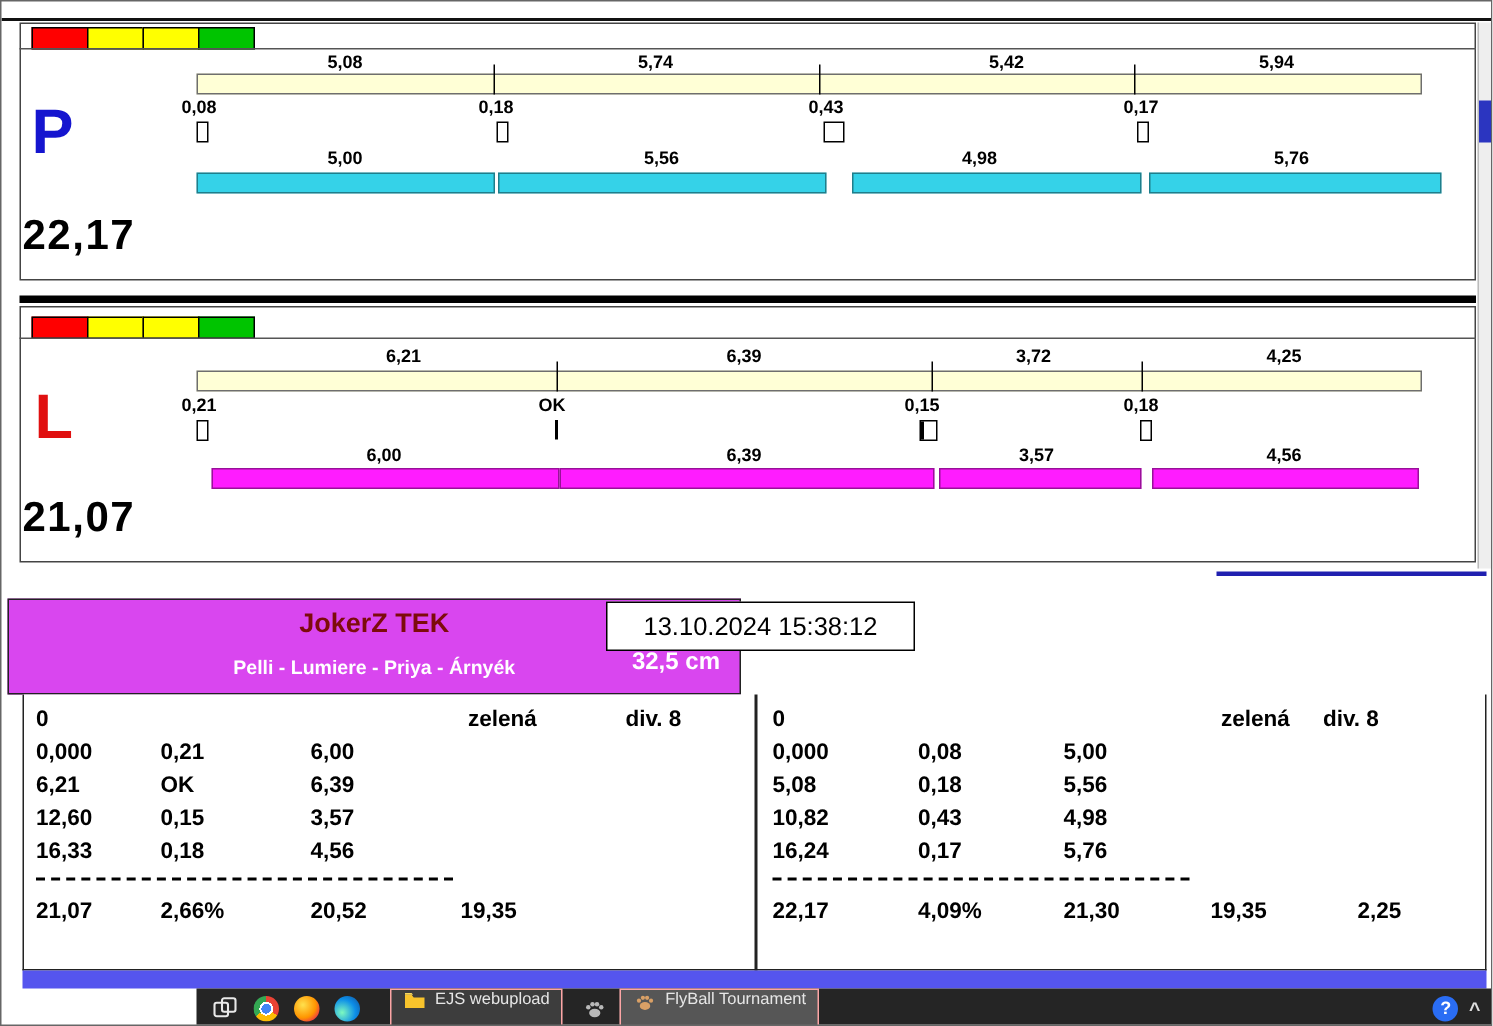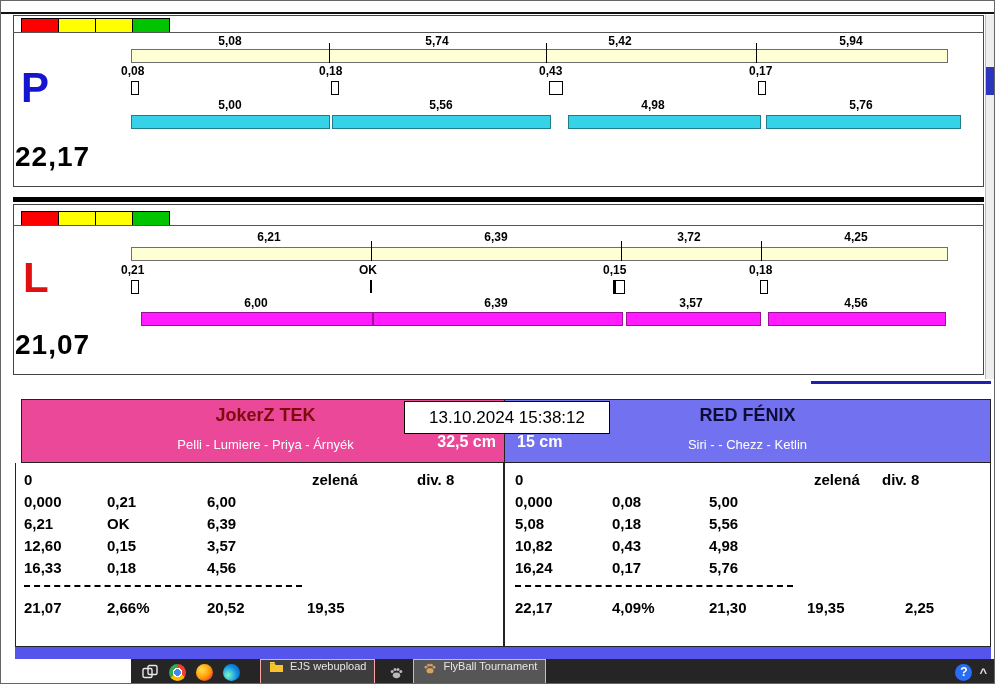--- a/index.html
+++ b/index.html
@@ -29,25 +29,25 @@
   .lane-letter{position:absolute;font-size:42px;font-weight:800;line-height:1}
   .pblue{color:#1515cf}.lred{color:#e01010}
   .total{position:absolute;font-size:28px;font-weight:800;color:#000;letter-spacing:1px}
   .sep{position:absolute;left:12px;top:196px;width:971px;height:5px;background:#000}
   .blueline{position:absolute;left:810px;top:380px;width:180px;height:3px;background:#2020b0}
   
   .scroll{position:absolute;left:984px;top:14px;width:10px;height:364px;background:#eee;border-left:1px solid #bbb}
   .thumb{position:absolute;left:985px;top:66px;width:8px;height:28px;background:#2b35c0}
   
   .hdr{position:absolute;top:398px;height:64px;border:1px solid #222;box-sizing:border-box}
-  .hdr-left{left:20px;width:489px;background:#ec4899}
+  .hdr-left{left:4px;width:489px;background:#d946ef}
   .hdr-right{left:503px;width:487px;background:#7272f0}
   .tname{position:absolute;top:5px;left:0;right:0;text-align:center;font-size:18px;font-weight:800}
   .tname-l{color:#7d0b0b}.tname-r{color:#0d0d38}
-  .lineup{position:absolute;top:37px;left:0;right:0;text-align:center;font-size:13px;font-weight:400;color:#fff}
+  .lineup{position:absolute;top:37px;left:0;right:0;text-align:center;font-size:13px;font-weight:700;color:#fff}
   .cm{position:absolute;top:33px;font-size:16px;font-weight:800;color:#fff;white-space:nowrap}
   .tstamp{position:absolute;left:403px;top:400px;width:204px;height:31px;background:#fff;border:1px solid #000;
           text-align:center;line-height:31px;font-size:17px;color:#000}
   .tbody{position:absolute;top:462px;height:184px;background:#fff;border:1px solid #222;border-top:none;box-sizing:border-box}
   .tbody-left{left:14px;width:489px}.tbody-right{left:503px;width:487px}
   .cell{position:absolute;font-size:15px;font-weight:700;color:#000;white-space:nowrap}
   .dash{position:absolute;top:122px;width:278px;border-top:2px dashed #000}
   .bluestrip{position:absolute;left:14px;top:646px;width:976px;height:12px;background:#5555ee}
   
   .taskbar{position:absolute;left:130px;top:658px;width:865px;height:26px;background:#252525;
@@ -78,21 +78,21 @@
   <div class="lights" style="left:20px;top:17px">
     <div class="light" style="background:#ff0000"></div>
     <div class="light" style="background:#ffff00"></div>
     <div class="light" style="background:#ffff00"></div>
     <div class="light" style="background:#00c400"></div>
   </div>
   <div class="hline" style="top:31px"></div>
 
   <div class="lbl ctr" style="left:179px;top:33px">5,08</div>
   <div class="lbl ctr" style="left:386px;top:33px">5,74</div>
-  <div class="lbl ctr" style="left:569px;top:33px">5,42</div>
+  <div class="lbl ctr" style="left:620px;top:33px">5,42</div>
   <div class="lbl ctr" style="left:800px;top:33px">5,94</div>
 
   <div class="ybar" style="left:130px;top:48px;width:815px"></div>
   <div class="tick" style="left:328px;top:42px"></div>
   <div class="tick" style="left:545px;top:42px"></div>
   <div class="tick" style="left:755px;top:42px"></div>
 
   <div class="lbl" style="left:120px;top:63px">0,08</div>
   <div class="lbl" style="left:318px;top:63px">0,18</div>
   <div class="lbl" style="left:538px;top:63px">0,43</div>
@@ -162,25 +162,20 @@
 
   <div class="blueline"></div>
 
   <div class="scroll"></div>
   <div class="thumb"></div>
 
   <div class="hdr hdr-left">
     <div class="tname tname-l">JokerZ TEK</div>
     <div class="lineup">Pelli - Lumiere - Priya - Árnyék</div>
     <div class="cm" style="right:13px">32,5 cm</div>
-  </div>
-  <div class="hdr hdr-right">
-    <div class="tname tname-r">RED FÉNIX</div>
-    <div class="lineup">Siri -  - Chezz - Ketlin</div>
-    <div class="cm" style="left:12px">15 cm</div>
   </div>
 
   <div class="tstamp">13.10.2024 15:38:12</div>
 
   <div class="tbody tbody-left">
     <div class="cell" style="left:8px;top:8px">0</div>
     <div class="cell" style="left:296px;top:8px">zelená</div>
     <div class="cell" style="left:401px;top:8px">div. 8</div>
 
     <div class="cell" style="left:8px;top:30px">0,000</div>

